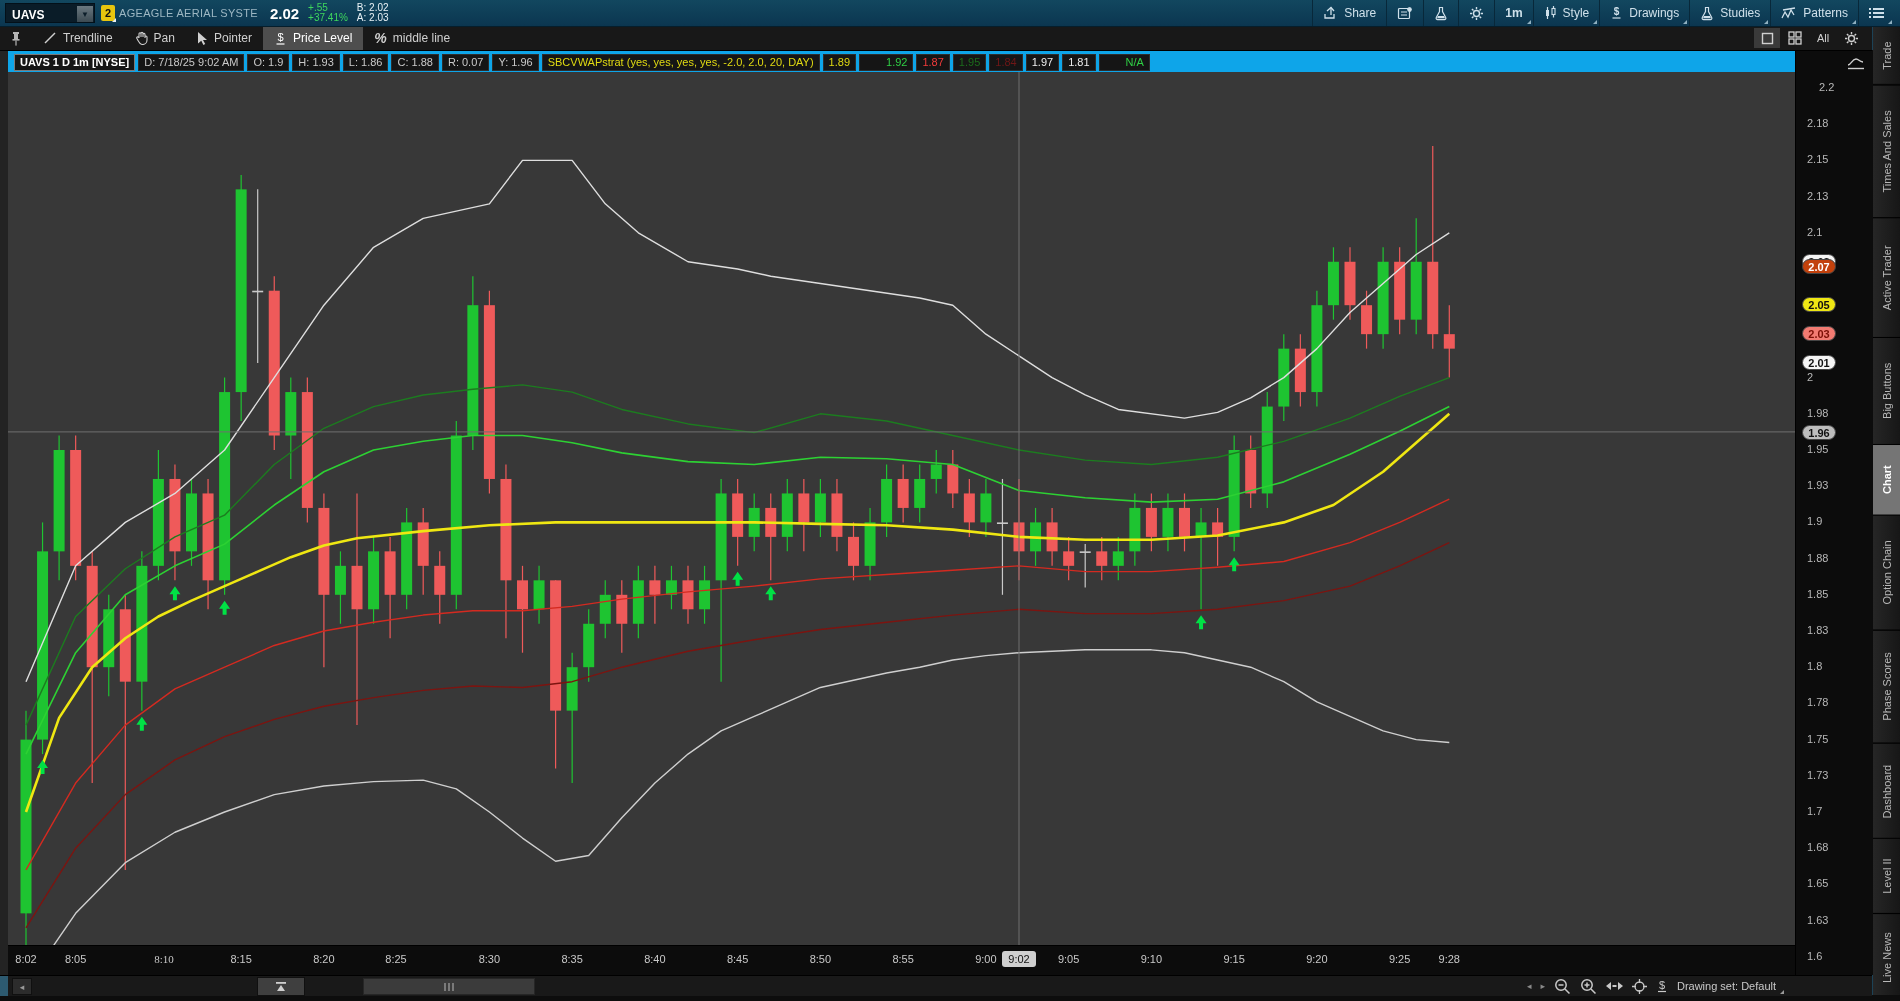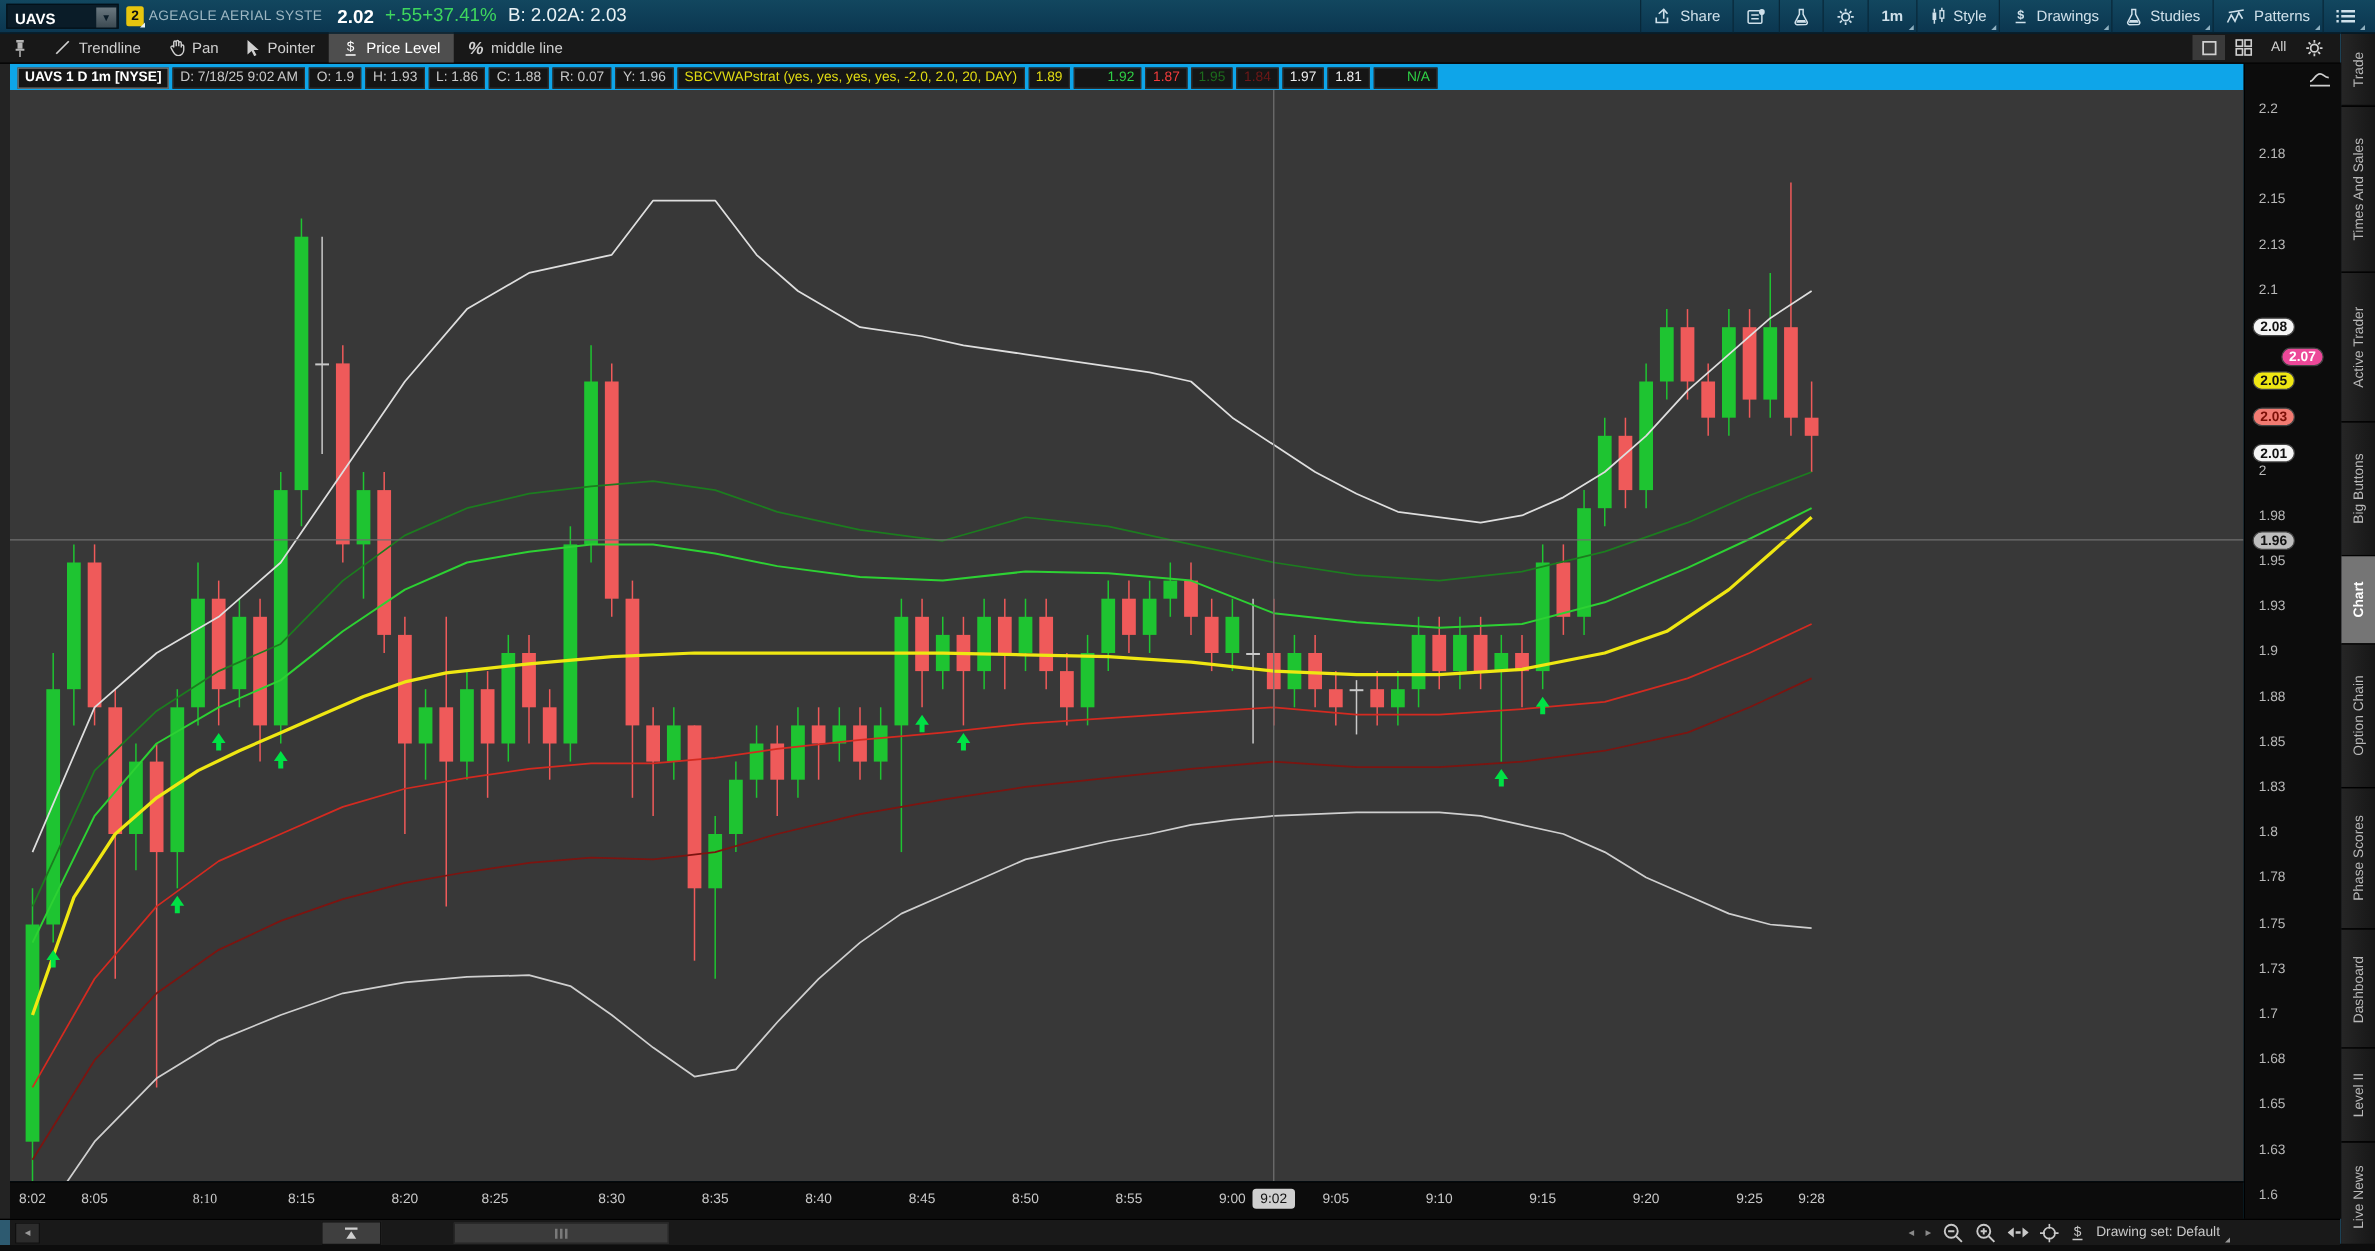--- a/index.html
+++ b/index.html
@@ -15,21 +15,21 @@
   #symbolBox .sym{flex:1;color:#fff;font-weight:bold;font-size:12px;padding-left:6px;}
   #symbolBox .caret{width:16px;height:16px;margin:0 1px;background:linear-gradient(#6a7880,#3c4a52);
     color:#0b1d29;font-size:8px;display:flex;align-items:center;justify-content:center;}
   #qbadge{margin-left:6px;width:14px;height:16px;background:#e7c50e;color:#101010;
     font-weight:bold;font-size:11px;display:flex;align-items:center;justify-content:center;
     border-radius:2px;position:relative;}
   #qbadge::after{content:"";position:absolute;right:-1px;bottom:-1px;border-left:4px solid transparent;
     border-bottom:4px solid #e8f1f5;}
   #company{color:#9db7c3;font-size:11px;letter-spacing:.3px;margin-left:4px;}
   #lastPrice{color:#fff;font-weight:bold;font-size:15px;margin-left:12px;}
-  .stack{display:flex;font-size:15px;line-height:10px;margin-left:9px;}
+  .stack{display:flex;flex-direction:column;font-size:10px;line-height:10px;margin-left:9px;}
   .stack.chg{color:#3ed65e;}
   .stack.ba{color:#e8f1f5;}
   #hdrRight{margin-left:auto;display:flex;align-items:center;height:100%;padding-right:6px;border-radius:13px;}
   .hbtn{position:relative;display:flex;align-items:center;gap:6px;padding:0 10px;height:100%;
     color:#cfe0ea;font-size:12px;cursor:default;}
   .hbtn svg{display:block;}
   .dd::after{content:"";position:absolute;right:2px;bottom:2px;border-left:4px solid transparent;
     border-bottom:4px solid #8fb0c0;}
   .vline{width:1px;height:26px;background:#08283a;}
   
@@ -493,21 +493,21 @@
       <div id="timeBubble" style="left: 1002px;">9:02</div>
     </div>
 </div>
 <div id="leftStrip"></div>
 
 <div id="priceAxis">
   <svg id="axisTopIcon" width="18" height="14" viewBox="0 0 18 14" fill="none" stroke="#cfcfcf" stroke-width="1.4">
       <path d="M1 9c3 0 4-6 8-6 3 0 3 3 7 3"></path>
       <path d="M1 12.5h16"></path>
     </svg>
-<div class="ptick" style="top: 31px;">2.2</div>
+<div class="ptick" style="top: 31px; margin-left: 12px;">2.2</div>
     <div class="ptick" style="top: 67.2px;">2.18</div>
     <div class="ptick" style="top: 103.4px;">2.15</div>
     <div class="ptick" style="top: 139.6px;">2.13</div>
     <div class="ptick" style="top: 175.8px;">2.1</div>
     <div class="ptick" style="top: 320.6px;">2</div>
     <div class="ptick" style="top: 356.8px;">1.98</div>
     <div class="ptick" style="top: 393px;">1.95</div>
     <div class="ptick" style="top: 429.2px;">1.93</div>
     <div class="ptick" style="top: 465.4px;">1.9</div>
     <div class="ptick" style="top: 501.6px;">1.88</div>
@@ -516,21 +516,21 @@
     <div class="ptick" style="top: 610.2px;">1.8</div>
     <div class="ptick" style="top: 646.4px;">1.78</div>
     <div class="ptick" style="top: 682.6px;">1.75</div>
     <div class="ptick" style="top: 718.8px;">1.73</div>
     <div class="ptick" style="top: 755px;">1.7</div>
     <div class="ptick" style="top: 791.2px;">1.68</div>
     <div class="ptick" style="top: 827.4px;">1.65</div>
     <div class="ptick" style="top: 863.6px;">1.63</div>
     <div class="ptick" style="top: 899.8px;">1.6</div>
     <div class="pbubble" style="top: 203.76px; background: rgb(245, 245, 245); color: rgb(17, 17, 17);">2.08</div>
-    <div class="pbubble" style="top: 228px; background: #ec4899; color: rgb(255, 255, 255); margin-left: 23px;">2.07</div>
+    <div class="pbubble" style="top: 209px; background: #c2410c; color: rgb(255, 255, 255);">2.07</div>
     <div class="pbubble" style="top: 247.2px; background: rgb(239, 231, 19); color: rgb(17, 17, 17);">2.05</div>
     <div class="pbubble" style="top: 276.16px; background: rgb(242, 123, 114); color: rgb(124, 16, 7);">2.03</div>
     <div class="pbubble" style="top: 305.12px; background: rgb(245, 245, 245); color: rgb(17, 17, 17);">2.01</div>
     <div class="pbubble" style="top: 374.624px; background: rgb(189, 189, 189); color: rgb(17, 17, 17);">1.96</div>
   </div>
 
 <div id="sidebar">
     <div class="stab" style="flex: 60 1 0px;">Trade</div>
     <div class="stab" style="flex: 140 1 0px;">Times And Sales</div>
     <div class="stab" style="flex: 126 1 0px;">Active Trader</div>

